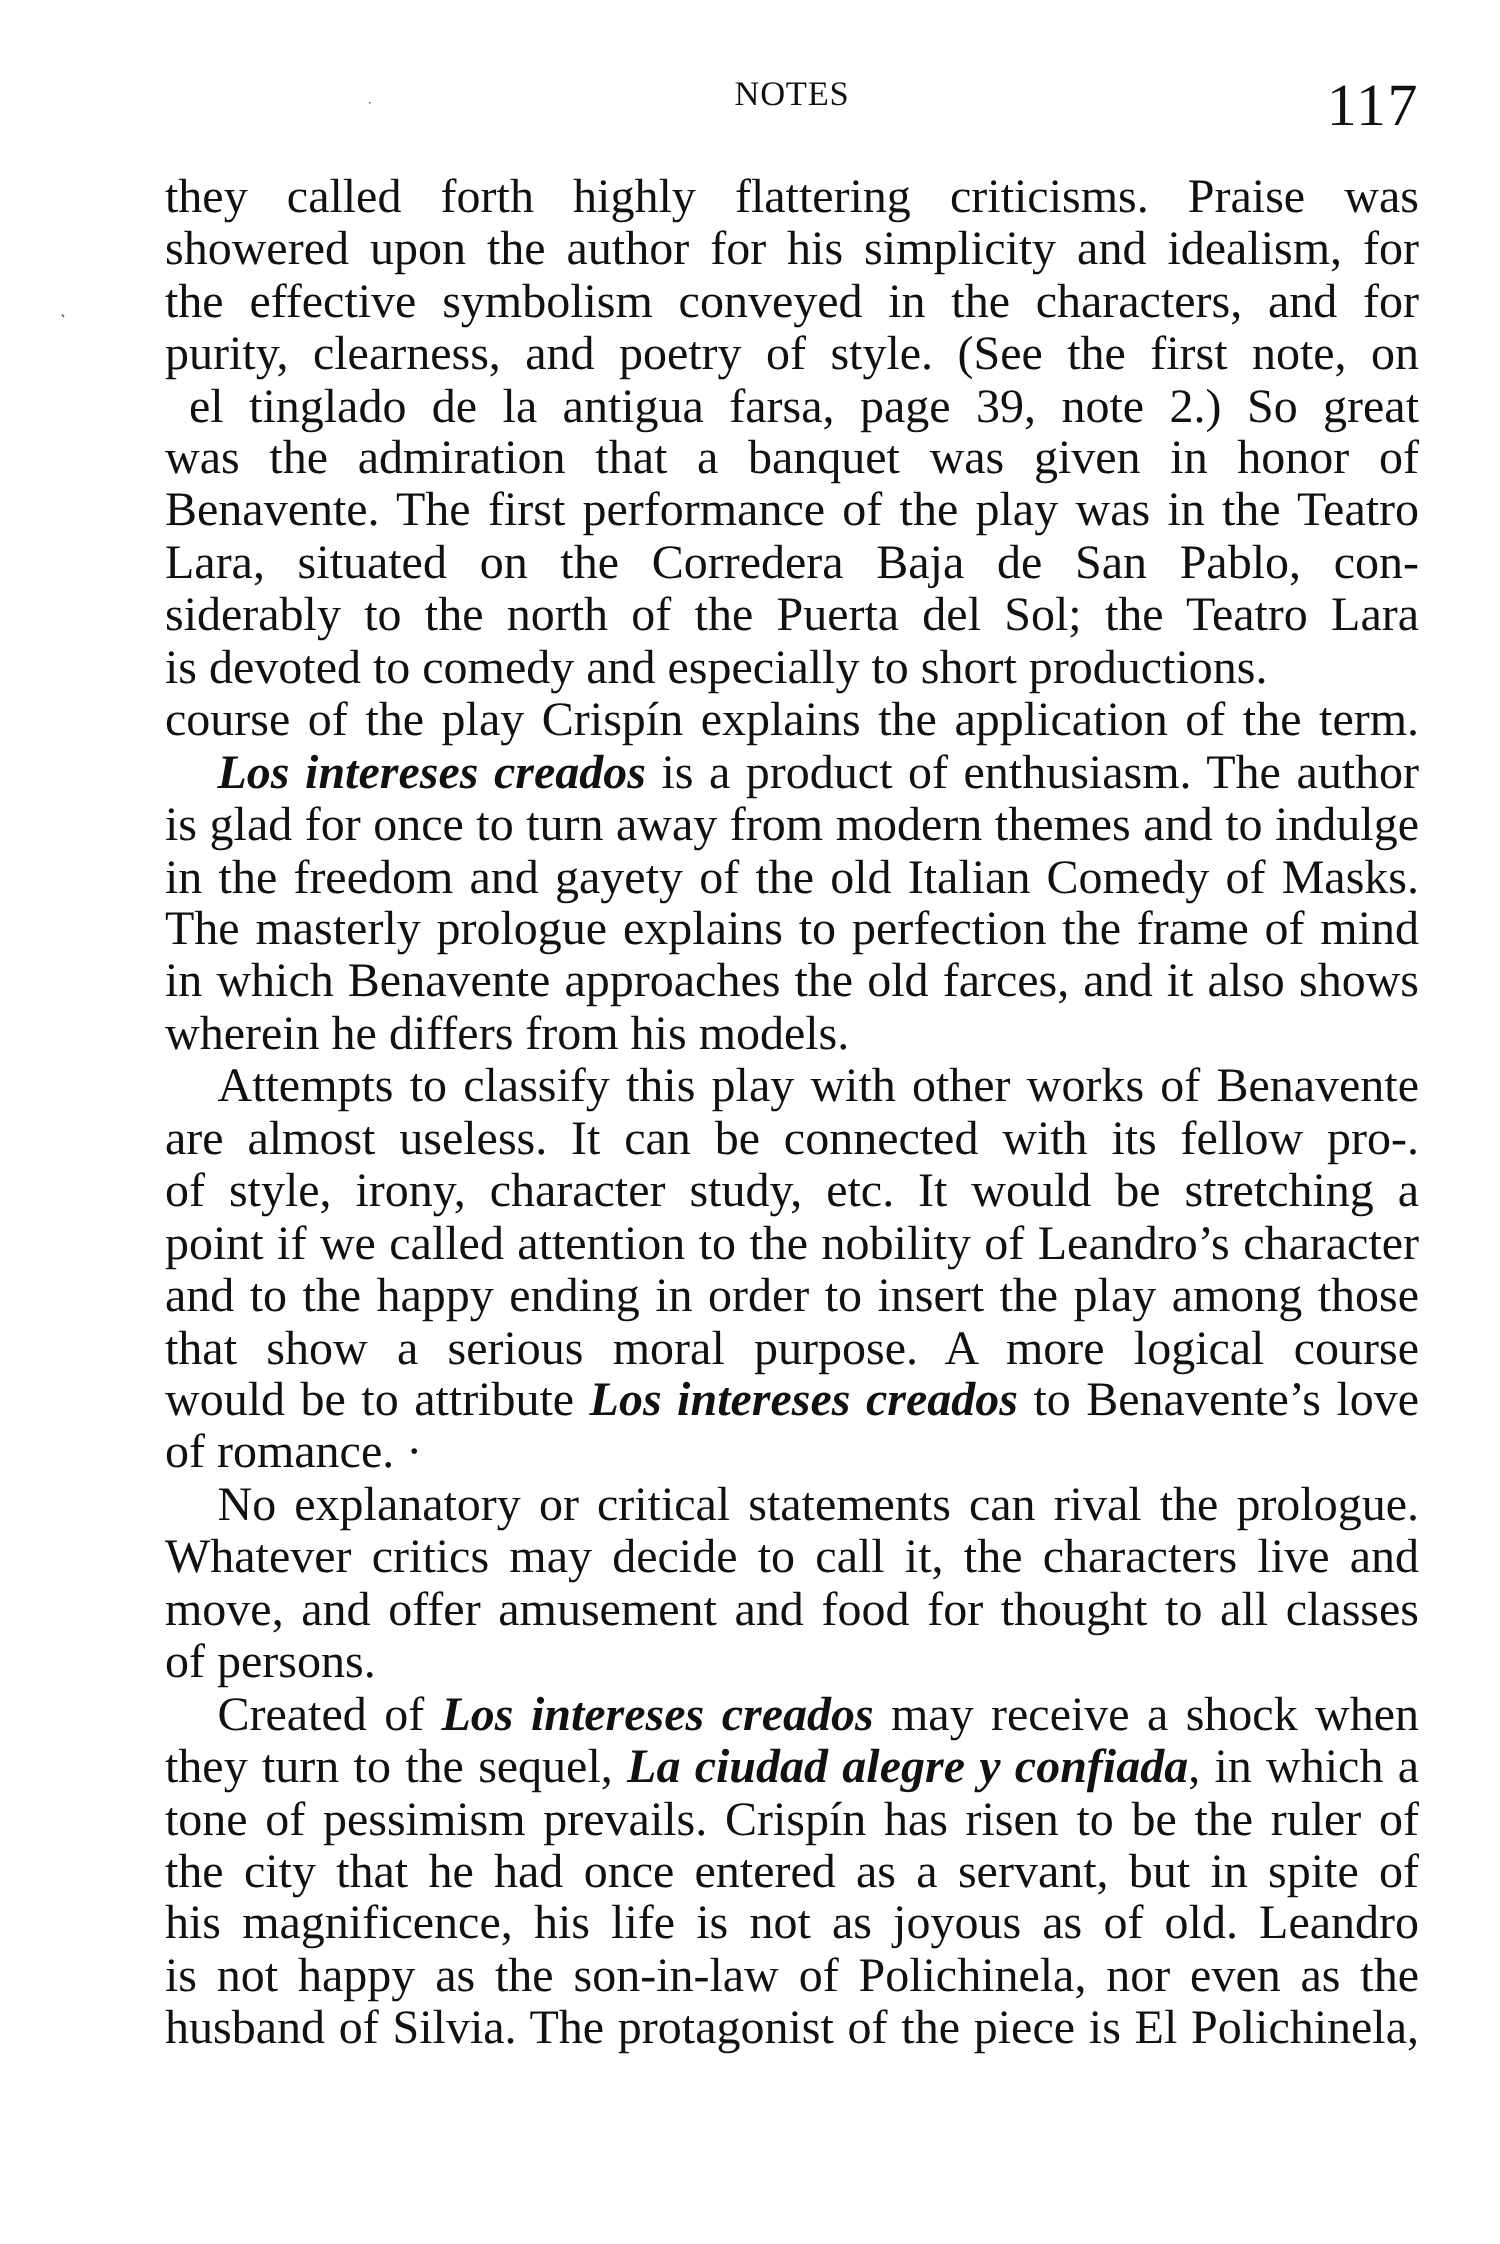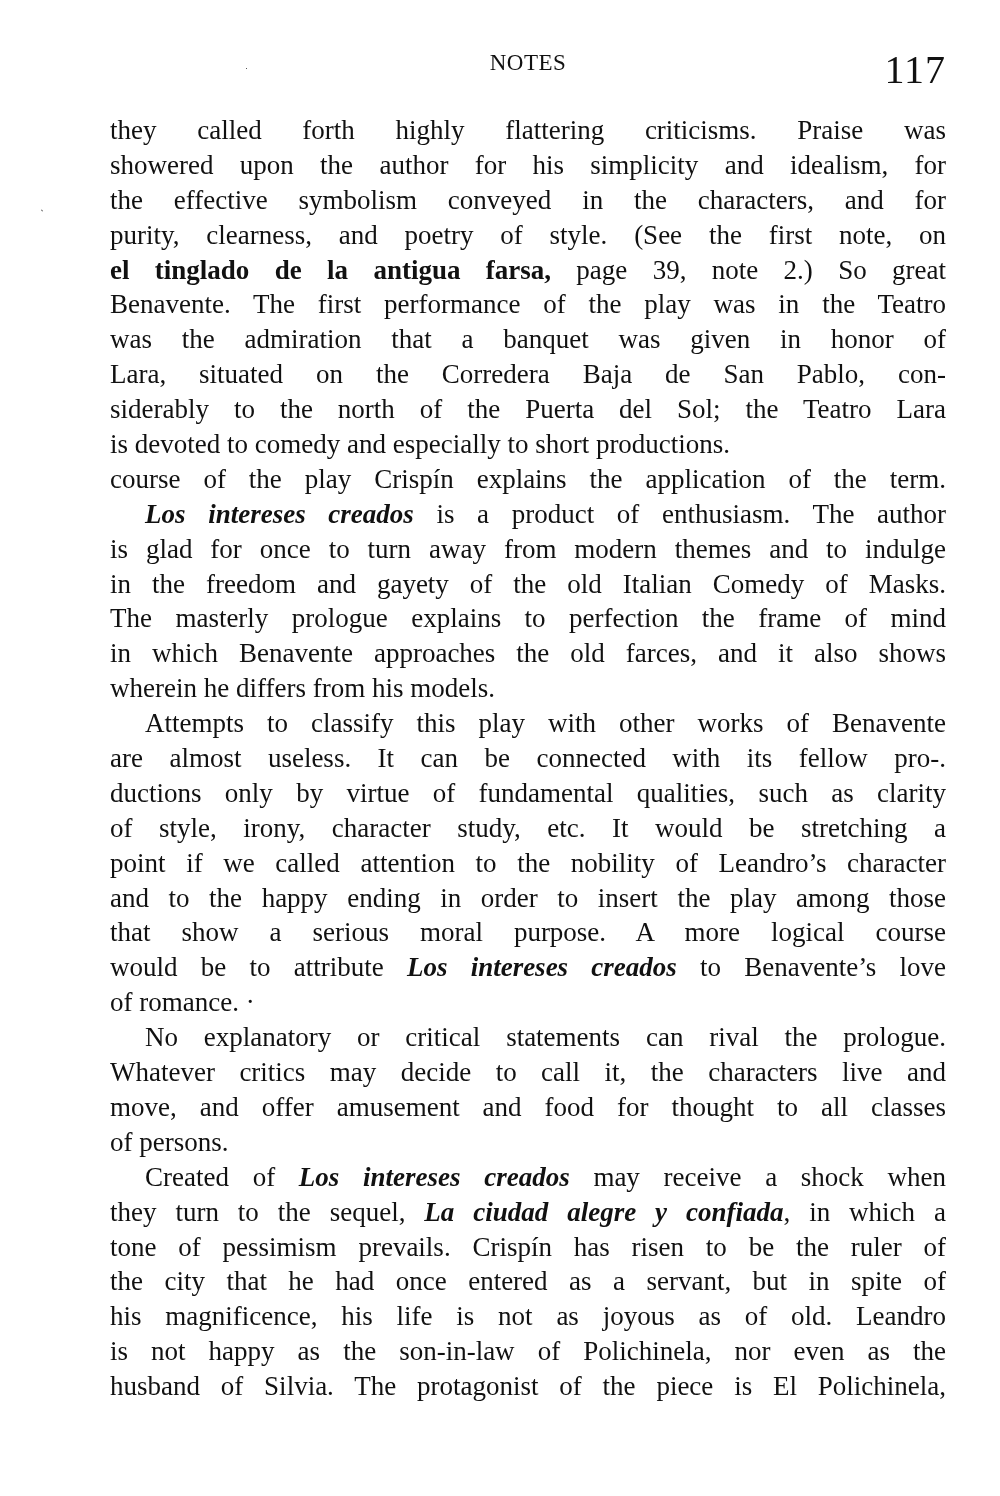--- a/index.html
+++ b/index.html
@@ -51,68 +51,67 @@
     }
     .body-text {
       position: absolute;
       left: 110px;
       top: 113px;
       width: 836px;
     }
     .line {
       height: 34.9px;
       line-height: 34.9px;
-      font-size: 27px;
+      font-size: 32px;
       white-space: nowrap;
       text-align: justify;
       text-align-last: justify;
       overflow: visible;
     }
     .line.last {
       text-align-last: left;
     }
     .line.indent {
       padding-left: 35px;
     }
-    .line b { font-weight: bold; }
+    .line b { font-weight: normal; margin-left: 16px; }
     .line i { font-style: italic; font-weight: bold; }
   </style>
 </head>
 <body>
 
 <div class="page">
   <div class="running-head">
     <div class="running-title">NOTES</div>
     <div class="page-number">117</div>
   </div>
 
   <div class="speck" style="left:246px;top:68px;width:1px;height:1px;"></div>
   <div class="speck" style="left:41px;top:210px;width:2px;height:1px;transform:rotate(50deg);"></div>
 
   <div class="body-text" id="body-text">
       <div class="line"><span>they called forth highly flattering criticisms. Praise was</span></div>
       <div class="line"><span>showered upon the author for his simplicity and idealism, for</span></div>
       <div class="line"><span>the effective symbolism conveyed in the characters, and for</span></div>
       <div class="line"><span>purity, clearness, and poetry of style.  (See the first note, on</span></div>
       <div class="line"><b>el tinglado de la antigua farsa,</b><span> page 39, note 2.)  So great</span></div>
+      <div class="line"><span>was the admiration that a banquet was given in honor of</span></div>
       <div class="line"><span>Benavente.  The first performance of the play was in the Teatro</span></div>
-      <div class="line"><span>was the admiration that a banquet was given in honor of</span></div>
       <div class="line"><span>Lara, situated on the Corredera Baja de San Pablo, con-</span></div>
       <div class="line"><span>siderably to the north of the Puerta del Sol; the Teatro Lara</span></div>
       <div class="line last"><span>is devoted to comedy and especially to short productions.</span></div>
       <div class="line"><span>course of the play Crispín explains the application of the term.</span></div>
       <div class="line indent"><i>Los intereses creados</i><span> is a product of enthusiasm.  The author</span></div>
       <div class="line"><span>is glad for once to turn away from modern themes and to indulge</span></div>
       <div class="line"><span>in the freedom and gayety of the old Italian Comedy of Masks.</span></div>
       <div class="line"><span>The masterly prologue explains to perfection the frame of mind</span></div>
       <div class="line"><span>in which Benavente approaches the old farces, and it also shows</span></div>
       <div class="line last"><span>wherein he differs from his models.</span></div>
       <div class="line indent"><span>Attempts to classify this play with other works of Benavente</span></div>
       <div class="line"><span>are almost useless.  It can be connected with its fellow pro-.</span></div>
-      <div class="line"><span>ductions only by virtue of fundamental qualities, such as clarity</span></div>
       <div class="line"><span>of style, irony, character study, etc.  It would be stretching a</span></div>
       <div class="line"><span>point if we called attention to the nobility of Leandro’s character</span></div>
       <div class="line"><span>and to the happy ending in order to insert the play among those</span></div>
       <div class="line"><span>that show a serious moral purpose.  A more logical course</span></div>
       <div class="line"><span>would be to attribute </span><i>Los intereses creados</i><span> to Benavente’s love</span></div>
       <div class="line last"><span>of romance.      ·</span></div>
       <div class="line indent"><span>No explanatory or critical statements can rival the prologue.</span></div>
       <div class="line"><span>Whatever critics may decide to call it, the characters live and</span></div>
       <div class="line"><span>move, and offer amusement and food for thought to all classes</span></div>
       <div class="line last"><span>of persons.</span></div>

